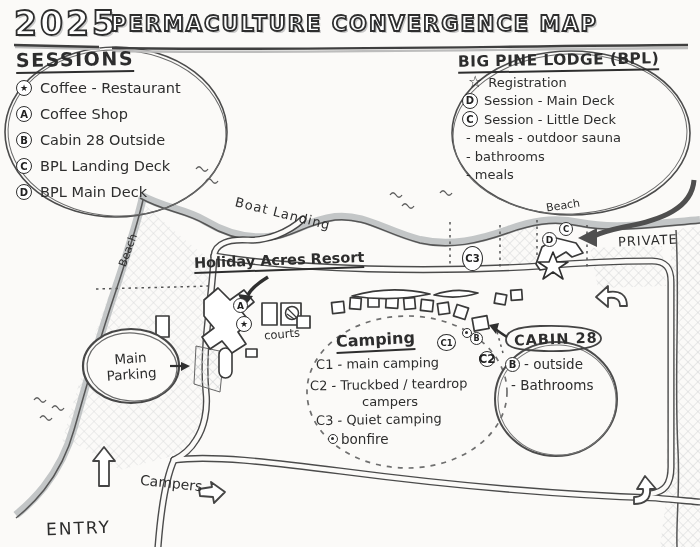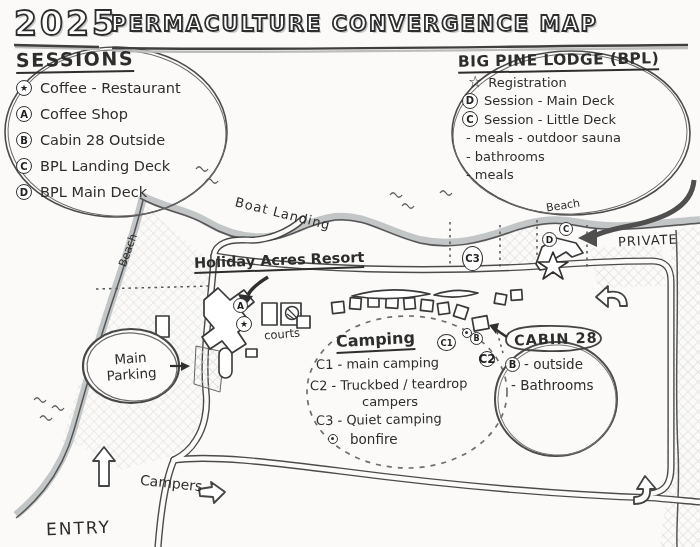--- a/index.html
+++ b/index.html
@@ -236,21 +236,21 @@
 <div class="lbl hand" style="left:264px;top:327px;font-size:11.5px;transform:rotate(-5deg)">courts</div>
 <div class="lbl hand" style="left:98px;top:350px;width:66px;font-size:13.5px;text-align:center;white-space:normal;line-height:16px;transform:rotate(-4deg)">Main Parking</div>
 <div class="lbl hand" style="left:140px;top:475px;font-size:14px;transform:rotate(6deg)">Campers</div>
 <div class="lbl hand" style="left:46px;top:518px;font-size:17px;letter-spacing:2px;transform:rotate(-2deg)">ENTRY</div>
 
 <div class="lbl hand" style="left:336px;top:330px;font-size:16px;font-weight:700;border-bottom:2.5px solid #2e2e2e;padding-bottom:1px;transform:rotate(-3deg)">Camping</div>
 <div class="lbl hand" style="left:316px;top:356px;font-size:13px;transform:rotate(-1deg)">C1 - main camping</div>
 <div class="lbl hand" style="left:310px;top:377px;font-size:13px;transform:rotate(-1deg)">C2 - Truckbed / teardrop</div>
 <div class="lbl hand" style="left:362px;top:394px;font-size:13px">campers</div>
 <div class="lbl hand" style="left:316px;top:412px;font-size:13px;transform:rotate(-1deg)">C3 - Quiet camping</div>
-<div class="lbl hand" style="left:328px;top:431px;font-size:13.5px;display:flex;align-items:center;gap:12px">
+<div class="lbl hand" style="left:328px;top:431px;font-size:13.5px;display:flex;align-items:center;gap:3px">
   <span class="bonfire-ic"></span>
   <span>bonfire</span>
 </div>
 
 <div class="lbl hand" style="left:514px;top:331px;font-size:14.5px;font-weight:700;letter-spacing:1px;transform:rotate(-2deg)">CABIN 28</div>
 <div class="lbl hand" style="left:505px;top:356px;font-size:13.5px;display:flex;align-items:center;gap:4px">
   <span class="lm" style="width:15px;height:15px">B</span>
   <span>- outside</span>
 </div>
 <div class="lbl hand" style="left:511px;top:377px;font-size:13.5px">- Bathrooms</div>

